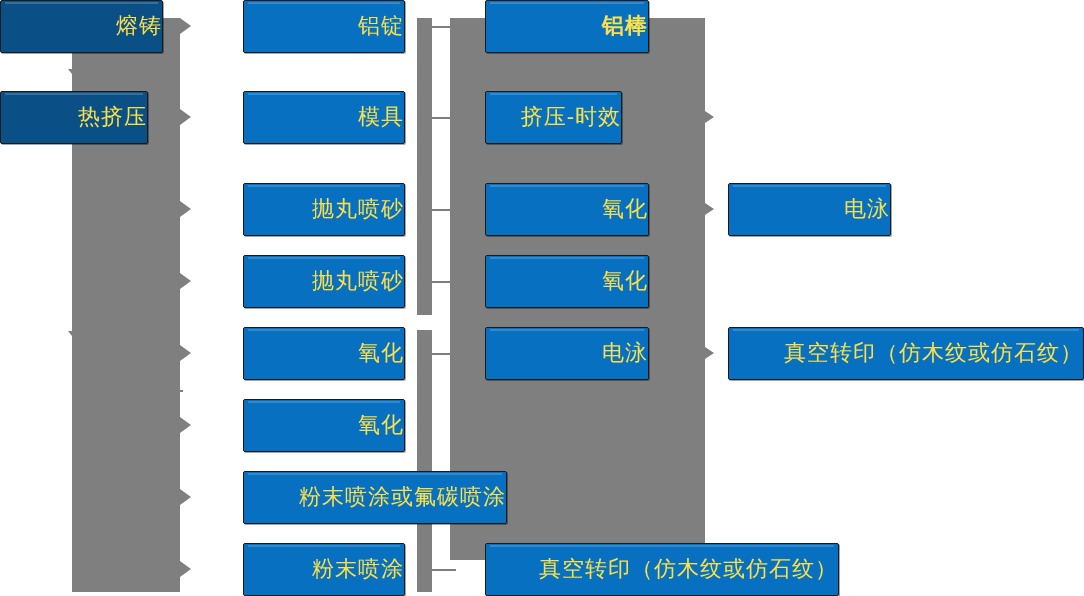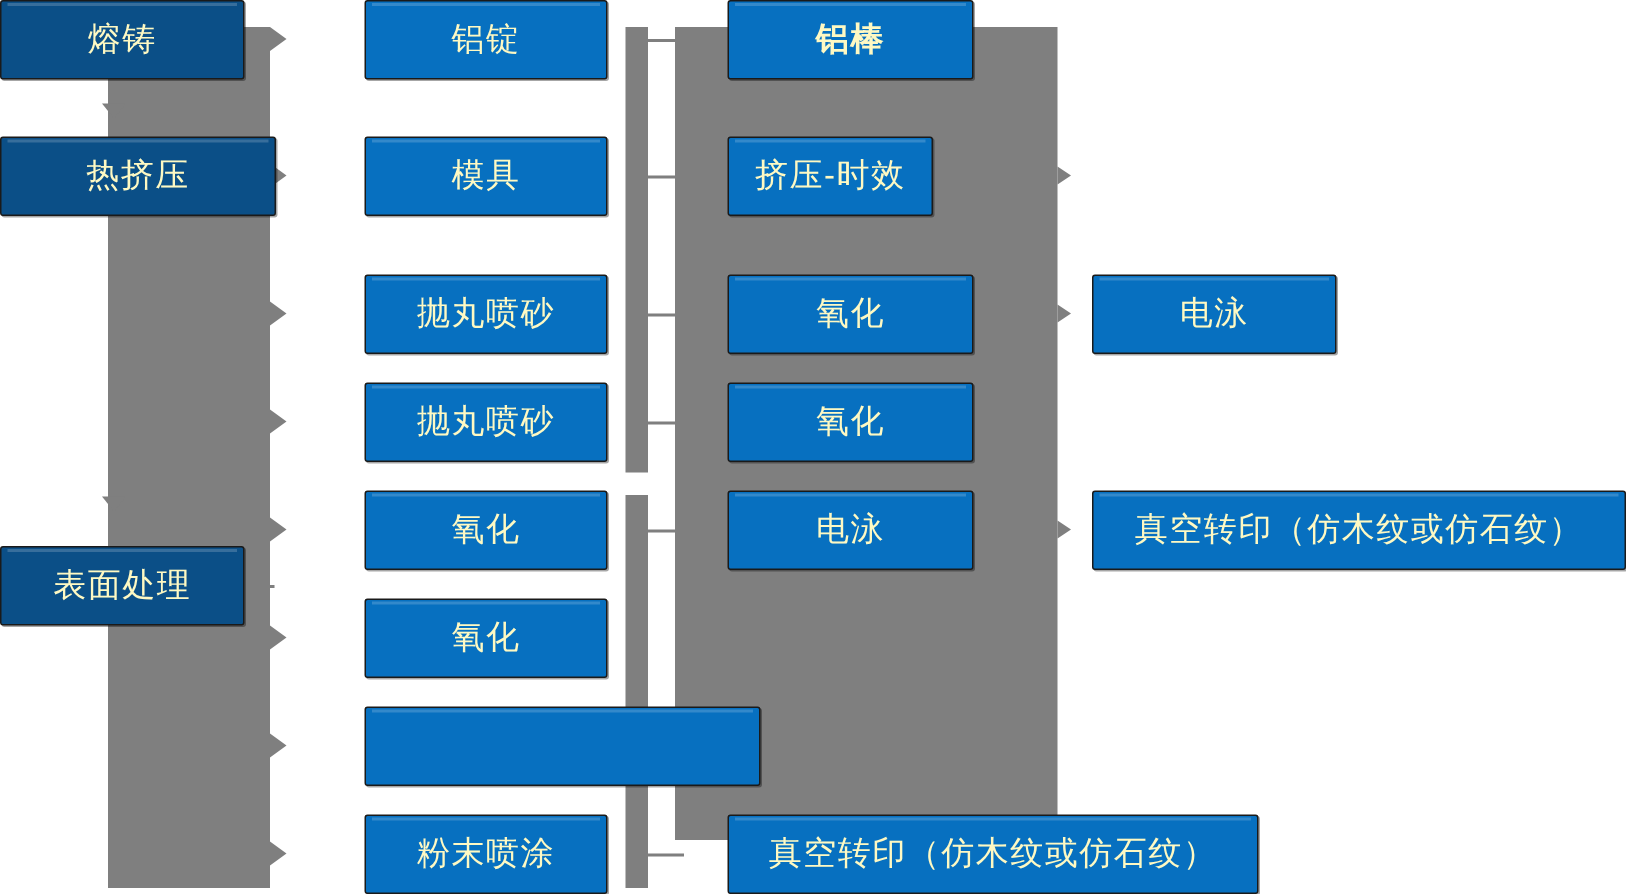--- a/index.html
+++ b/index.html
@@ -52,22 +52,22 @@
     background: #7f7f7f;
     height: 2px;
   }
 
   
   .node {
     position: absolute;
     box-sizing: border-box;
     display: flex;
     align-items: center;
-    justify-content: center;
-    color: #fef9c3;
+    justify-content: flex-end;
+    color: #fde047;
     border: 1px solid #1a1a1a;
     border-radius: 2px;
     font-size: 22px;
     line-height: 1.1;
     letter-spacing: 1px;
     white-space: nowrap;
     box-shadow: 1px 1px 0 rgba(0,0,0,0.35);
   }
   .node.dark  { background: #0b4f87; }
   .node.light { background: #0770c0; }
@@ -115,27 +115,23 @@
   <div class="gray" style="left:450px; top:18px; width:255px; height:542px;"></div>
 
   <div class="small-arrow" style="left:705px; top:111px;"></div>
   <div class="small-arrow" style="left:705px; top:203px;"></div>
   <div class="small-arrow" style="left:705px; top:347px;"></div>
 
   <div class="node dark" style="left:0px; top:0px; width:163px; height:53px;">
     <span class="tophl"></span>
     <span>熔铸</span>
   </div>
-  <div class="node dark" style="left:0px; top:91px; width:184px; height:53px;">
+  <div class="node dark" style="left:0px; top:91px; width:148px; height:53px;">
     <span class="tophl"></span>
     <span>热挤压</span>
-  </div>
-  <div class="node dark" style="left:0px; top:364px; width:163px; height:53px;">
-    <span class="tophl"></span>
-    <span>表面处理</span>
   </div>
 
   <div class="node light" style="left:243px; top:91px; width:162px; height:53px;">
     <span class="tophl"></span>
     <span>模具</span>
   </div>
   <div class="node light" style="left:243px; top:0px; width:162px; height:53px;">
     <span class="tophl"></span>
     <span>铝锭</span>
   </div>
@@ -150,20 +146,21 @@
   <div class="node light" style="left:243px; top:327px; width:162px; height:53px;">
     <span class="tophl"></span>
     <span>氧化</span>
   </div>
   <div class="node light" style="left:243px; top:399px; width:162px; height:53px;">
     <span class="tophl"></span>
     <span>氧化</span>
   </div>
   <div class="node light" style="left:243px; top:471px; width:264px; height:53px;">
     <span class="tophl"></span>
+    <span>粉末喷涂或氟碳喷涂</span>
   </div>
   <div class="node light" style="left:243px; top:543px; width:162px; height:53px;">
     <span class="tophl"></span>
     <span>粉末喷涂</span>
   </div>
 
   <div class="node light" style="left:485px; top:0px; width:164px; height:53px;font-weight:bold;">
     <span class="tophl"></span>
     <span>铝棒</span>
   </div>

